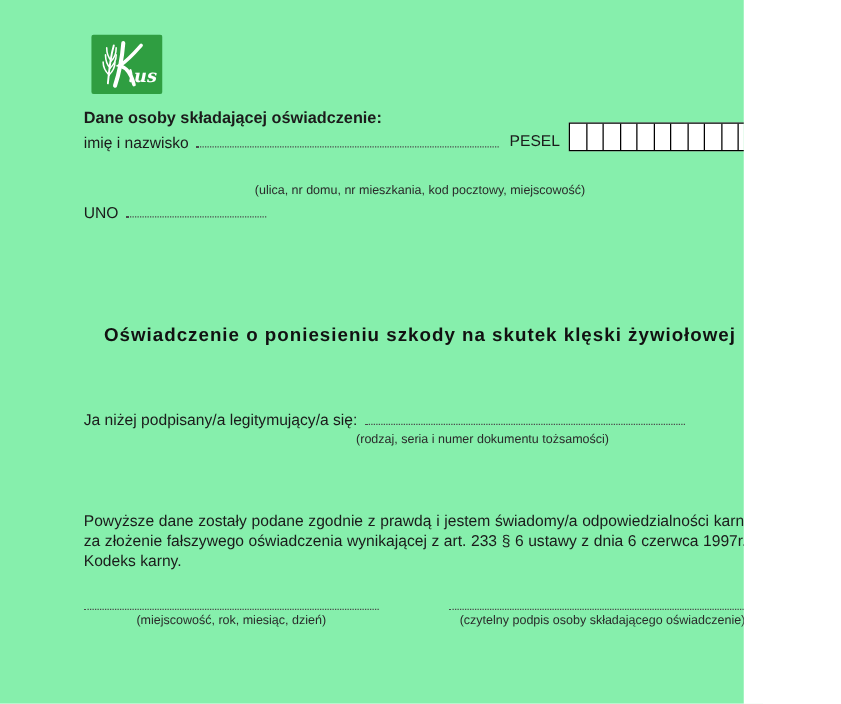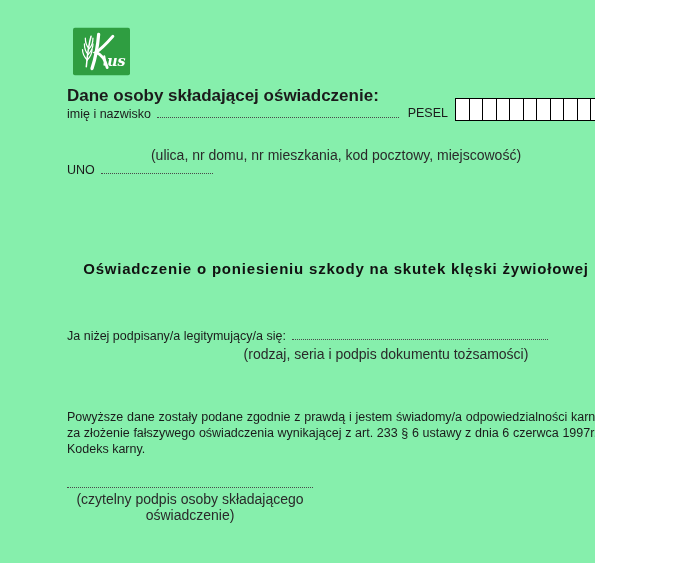--- a/index.html
+++ b/index.html
@@ -6,33 +6,33 @@
   .page{
     position:relative;
     width:595px;height:563px;
     background:#86efac;
     font-family:"Liberation Sans","DejaVu Sans",sans-serif;
     color:#1b1b1b;
     overflow:hidden;
   }
   .abs{position:absolute;left:67px;width:538px;}
   .logo-box{position:absolute;left:73px;top:27px;width:57px;height:49px;}
-  .section-heading{font-size:17px;font-weight:bold;}
+  .section-heading{font-size:13px;font-weight:bold;}
   .field-row{display:flex;align-items:flex-end;font-size:12.5px;}
   .dots{border-bottom:1.5px dotted #4a4a4a;}
   .fill-dots{flex:1;margin:0 5px 3px 6px;}
   .fixed-dots{display:inline-block;margin:0 0 3px 6px;}
   .pesel-grid{
     display:flex;width:150px;height:23px;
     border:1px solid #000;box-sizing:border-box;background:#fff;
   }
   .pesel-cell{flex:1;border-left:1px solid #000;}
   .pesel-cell:first-child{border-left:none;}
   .pesel-label{margin:0 7px 1px 4px;white-space:nowrap;}
-  .hint{font-size:14px;color:#2a2a2a;text-align:center;}
+  .hint{font-size:10px;color:#2a2a2a;text-align:center;}
   .doc-title{
     text-align:center;font-size:15px;font-weight:bold;
     letter-spacing:0.8px;line-height:20px;color:#111;
   }
   .para{font-size:12.5px;line-height:16px;text-align:justify;}
   .sig-wrap{display:flex;justify-content:space-between;}
   .sig-col-left{width:236px;}
   .sig-col-right{width:246px;}
   .sig-line{height:6px;border-bottom:1.5px dotted #4a4a4a;}
   .sig-hint{margin-top:3px;}
@@ -89,25 +89,29 @@
 
   <div class="abs field-row" style="top:163px;">
     <span class="label-txt">UNO</span>
     <span class="dots fixed-dots" style="width:112px;"></span>
   </div>
 
   <div class="abs field-row" style="top:329px;width:486px;">
     <span class="label-txt">Ja niżej podpisany/a legitymujący/a się:</span>
     <span class="dots fill-dots"></span>
   </div>
-  <div class="abs hint" style="top:346px;padding-left:100px;width:438px;">(rodzaj, seria i podpis dokumentu tożsamości)</div>
+  <div class="abs hint" style="top:346px;padding-left:100px;width:438px;">(rodzaj, seria i numer dokumentu tożsamości)</div>
 
 
   <div class="abs para" style="top:409px;">Powyższe dane zostały podane zgodnie z prawdą i jestem świadomy/a odpowiedzialności karnej za złożenie fałszywego oświadczenia wynikającej z art. 233 § 6 ustawy z dnia 6 czerwca 1997r. - Kodeks karny.</div>
 
   <div class="abs sig-wrap" style="top:481px;">
+    <div class="sig-col-left">
+      <div class="sig-line"></div>
+      <div class="hint sig-hint">(miejscowość, rok, miesiąc, dzień)</div>
+    </div>
     <div class="sig-col-right">
       <div class="sig-line"></div>
       <div class="hint sig-hint">(czytelny podpis osoby składającego oświadczenie)</div>
     </div>
   </div>
 
 </div>
 
 </body></html>

